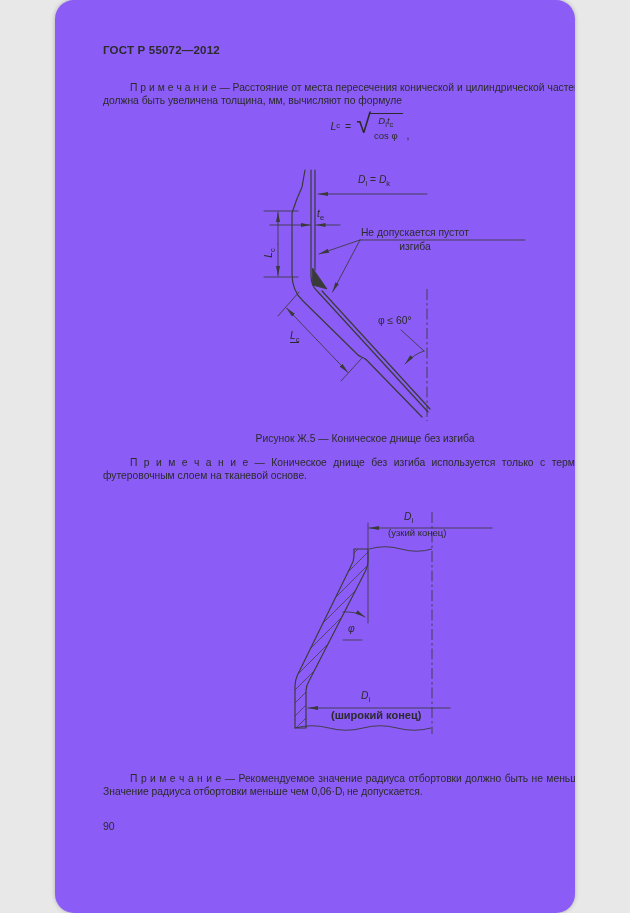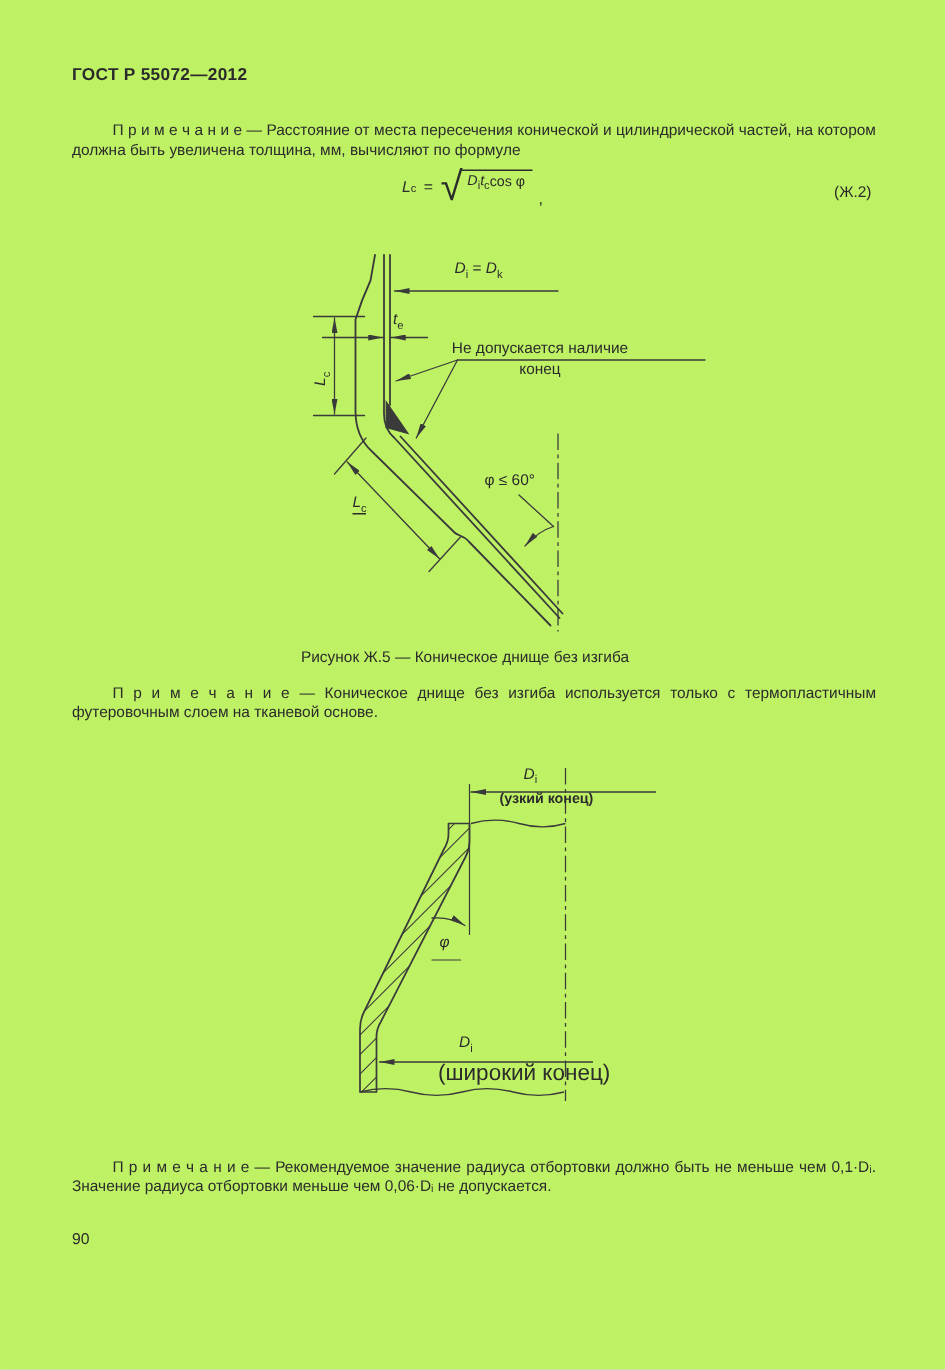--- a/index.html
+++ b/index.html
@@ -1,38 +1,38 @@
 <!DOCTYPE html>
 <html><head>
 <meta charset="utf-8">
 <style>
   html,body{margin:0;padding:0;background:#e8e8e8;}
   .page{
-    position:relative;width:630px;height:913px;background:#bef264;
+    position:relative;width:520px;height:913px;background:#8b5cf6;
     font-family:"Liberation Sans",sans-serif;color:#2b2b2b;overflow:hidden;
-    margin:0 auto;box-shadow:0 0 4px rgba(0,0,0,.25);
+    margin:0 auto;box-shadow:0 0 4px rgba(0,0,0,.25);border-radius:19px;
   }
   .doc-header{position:absolute;left:48px;top:44px;font-size:11.5px;font-weight:bold;letter-spacing:.2px;}
   .note{position:absolute;left:48px;width:536px;font-size:10.3px;line-height:13.4px;text-align:justify;text-indent:27px;}
   .note1{top:81px;}
   .note2{top:456px;}
   .note3{top:772px;}
   .caption{position:absolute;left:30px;width:560px;text-align:center;font-size:10.3px;}
   .caption5{top:433px;}
   .caption6{top:749px;}
   .pageno{position:absolute;left:48px;top:820px;font-size:10.5px;}
   
   .formula-row{position:absolute;left:0;top:111px;width:630px;display:flex;justify-content:center;}
   .formula{display:inline-flex;align-items:center;font-size:10.5px;}
   .formula i{font-style:italic;}
   .formula sub{font-size:7.5px;}
   .feq{margin:0 5px;}
   .sqrt{display:inline-flex;align-items:flex-start;}
   .rad{font-size:27px;line-height:28px;font-weight:400;margin-right:-2px;transform:translateY(-1px);}
-  .frac{display:inline-flex;flex-direction:row;align-items:center;border-top:1.1px solid #2b2b2b;margin-top:2px;padding:1px 5px 0 5px;font-size:9.5px;line-height:11px;}
+  .frac{display:inline-flex;flex-direction:column;align-items:center;border-top:1.1px solid #2b2b2b;margin-top:2px;padding:1px 5px 0 5px;font-size:9.5px;line-height:11px;}
   .ftail{margin-left:4px;align-self:flex-end;}
   .eq-number{position:absolute;left:556px;top:123px;font-size:10.3px;text-align:right;}
   
   .fig{position:absolute;}
   .fig5{left:170px;top:160px;width:320px;height:272px;}
   .fig6{left:220px;top:505px;width:225px;height:235px;}
   .fig svg{position:absolute;left:0;top:0;}
   .lbl{position:absolute;font-size:10.3px;line-height:11.5px;white-space:nowrap;}
   .lbl i{font-style:italic;}
   .lbl sub{font-size:7.5px;}
@@ -104,22 +104,22 @@
         <path d="M 305,240 L 277.5,292" marker-end="url(#ah)"></path>
 
         <path d="M 346,330 L 369,351"></path>
         <path d="M 369,351 Q 359,354 350,364" marker-end="url(#ah)"></path>
       </g>
     </svg>
 
     <div class="lbl" style="left:133px;top:14px;"><i>D</i><sub>i</sub>&nbsp;<span>=</span>&nbsp;<i>D</i><sub>k</sub></div>
     <div class="lbl" style="left:92px;top:48px;text-align:right;"><i>t</i><sub>e</sub></div>
     <div class="lbl rot" style="left:34px;top:78px;width:24px;"><i>L</i><sub>c</sub></div>
-    <div class="lbl lbl-center" style="left:110px;top:67px;width:160px;">Не допускается наличие</div>
-    <div class="lbl lbl-center" style="left:110px;top:81px;width:160px;">конец</div>
+    <div class="lbl lbl-center" style="left:110px;top:67px;width:160px;">Не допускается пустот</div>
+    <div class="lbl lbl-center" style="left:110px;top:81px;width:160px;">изгиба</div>
     <div class="lbl" style="left:65px;top:170px;"><span class="underlined"><i>L</i><sub>c</sub></span></div>
     <div class="lbl" style="left:153px;top:155px;">φ ≤ 60°</div>
   </div>
 
   <div class="caption caption5">Рисунок Ж.5 — Коническое днище без изгиба</div>
 
   <div class="note note2">П р и м е ч а н и е — Коническое днище без изгиба используется только с термопластичным футеровочным слоем на тканевой основе.</div>
 
   <div class="fig fig6">
     <svg width="225" height="235" viewBox="220 505 225 235">
@@ -145,24 +145,24 @@
       <g stroke="#3a3a3a" fill="none" stroke-width="0.85" stroke-linecap="round">
         <path d="M 313,523 L 313,623" stroke-width="0.8"></path>
         <path d="M 437,528 L 314,528" marker-end="url(#ah)"></path>
         <path d="M 395,708 L 253,708" marker-end="url(#ah)"></path>
         <path d="M 288,612 Q 300,611 310,617" marker-end="url(#ah)"></path>
         <path d="M 288,640 L 307,640" stroke-width="0.8"></path>
       </g>
     </svg>
 
     <div class="lbl" style="left:129px;top:6px;"><i>D</i><sub>i</sub></div>
-    <div class="lbl" style="left:113px;top:22px;font-size:9.5px;font-weight:bold;">(узкий конец)</div>
+    <div class="lbl" style="left:113px;top:22px;font-size:9.5px;">(узкий конец)</div>
     <div class="lbl" style="left:73px;top:118px;"><i>φ</i></div>
     <div class="lbl" style="left:86px;top:185px;"><i>D</i><sub>i</sub></div>
-    <div class="lbl" style="left:72px;top:205px;font-size:15px;">(широкий конец)</div>
+    <div class="lbl" style="left:56px;top:205px;font-size:11px;font-weight:bold;">(широкий конец)</div>
   </div>
 
 
   <div class="note note3">П р и м е ч а н и е — Рекомендуемое значение радиуса отбортовки должно быть не меньше чем 0,1·Dᵢ. Значение радиуса отбортовки меньше чем 0,06·Dᵢ не допускается.</div>
 
   <div class="pageno">90</div>
 
 </div>
 
 </body></html>

